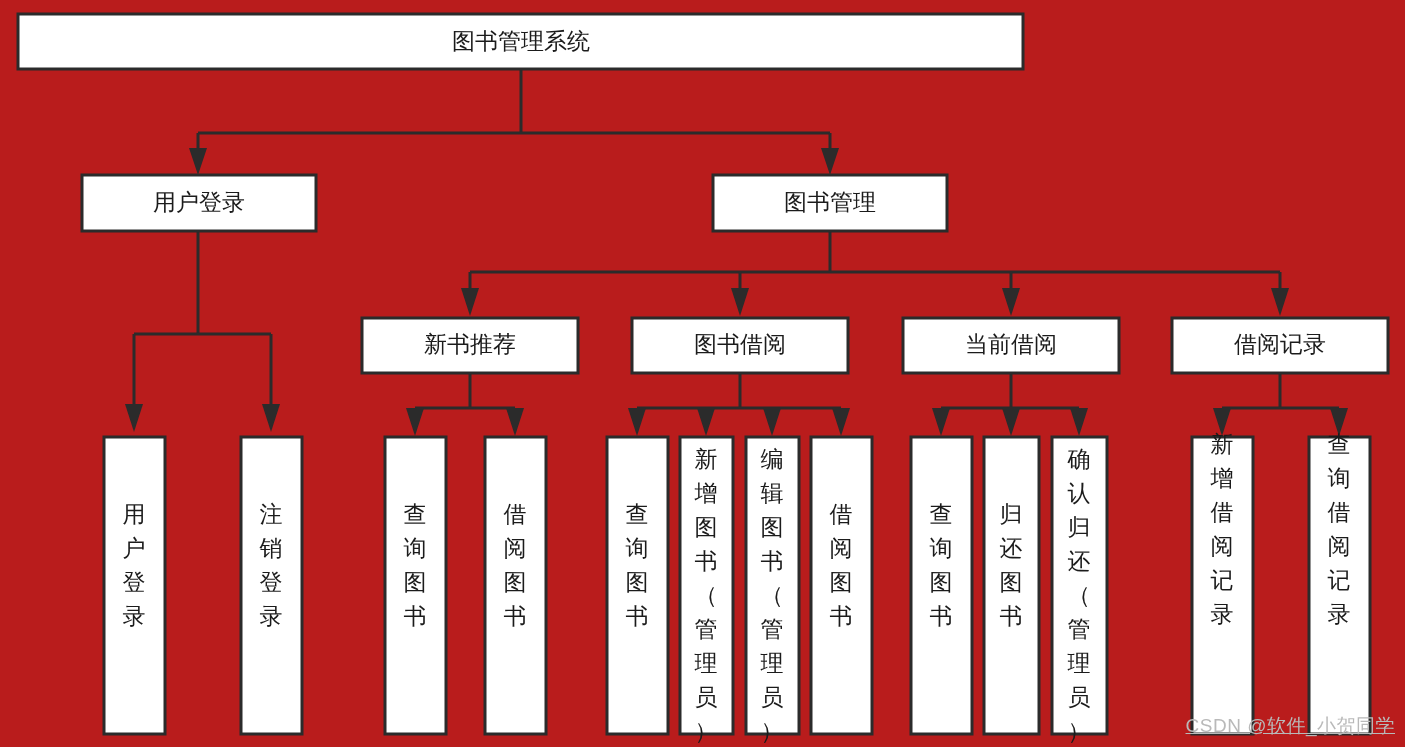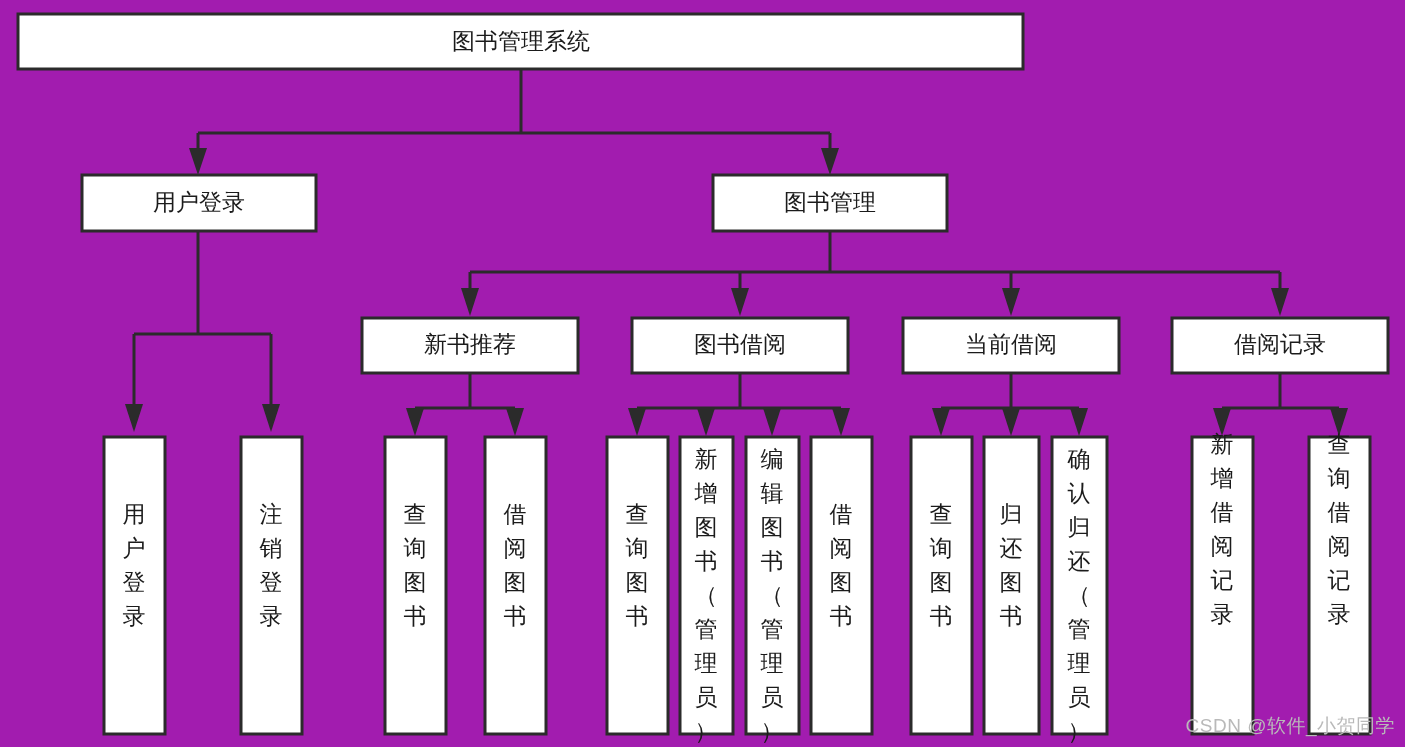--- a/index.html
+++ b/index.html
@@ -7,21 +7,21 @@
     padding: 0;
     background: #ffffff;
   }
   body {
     font-family: "Liberation Sans", "DejaVu Sans", sans-serif;
   }
   #diagram-root {
     position: relative;
     width: 1405px;
     height: 747px;
-    background: #a21caf;
+    background: #b91c1c;
     overflow: hidden;
   }
   svg#tree-svg {
     position: absolute;
     left: 0;
     top: 0;
     width: 1405px;
     height: 747px;
     display: block;
   }
@@ -55,20 +55,21 @@
   .watermark-text {
     position: absolute;
     right: 10px;
     bottom: 8px;
     font-family: "Liberation Sans", "DejaVu Sans", sans-serif;
     font-size: 19px;
     color: #b9b9b9;
     letter-spacing: 0.5px;
     white-space: nowrap;
     user-select: none;
+    text-decoration: underline;
   }
 </style>
 </head>
 <body>
 
 <div id="diagram-root">
 
   <svg id="tree-svg" viewBox="0 0 1405 747" xmlns="http://www.w3.org/2000/svg">
 
     <g>

